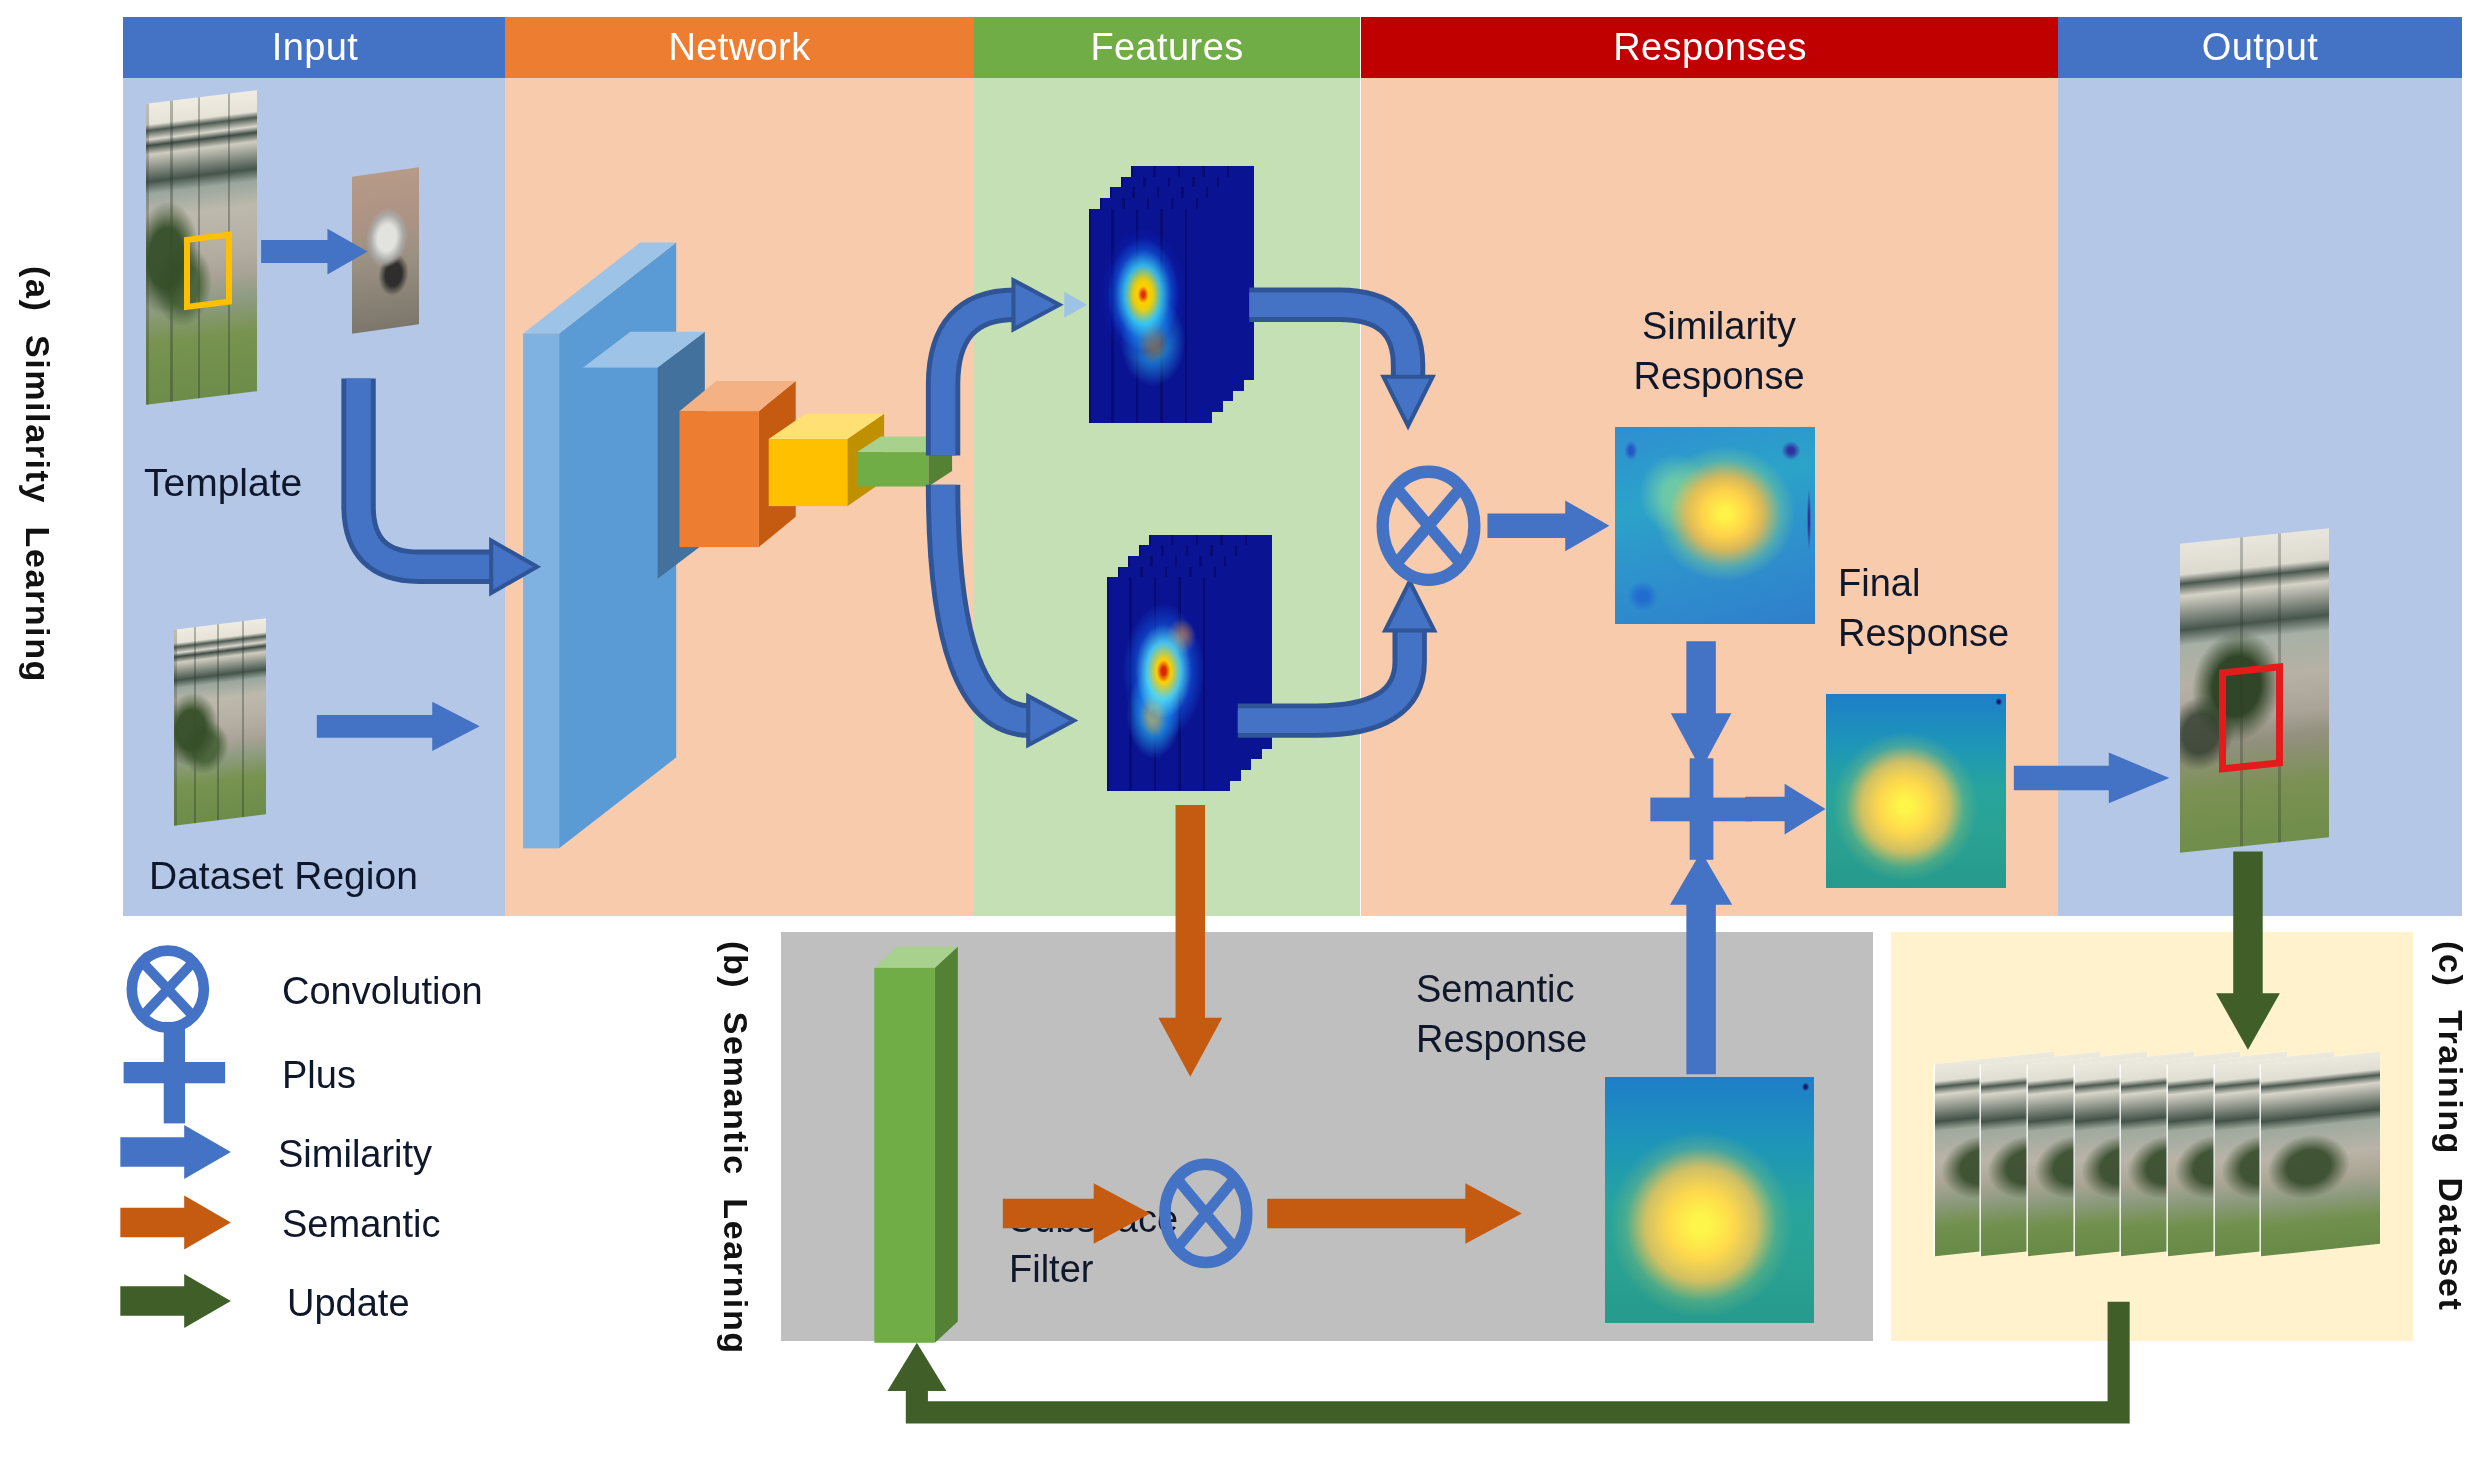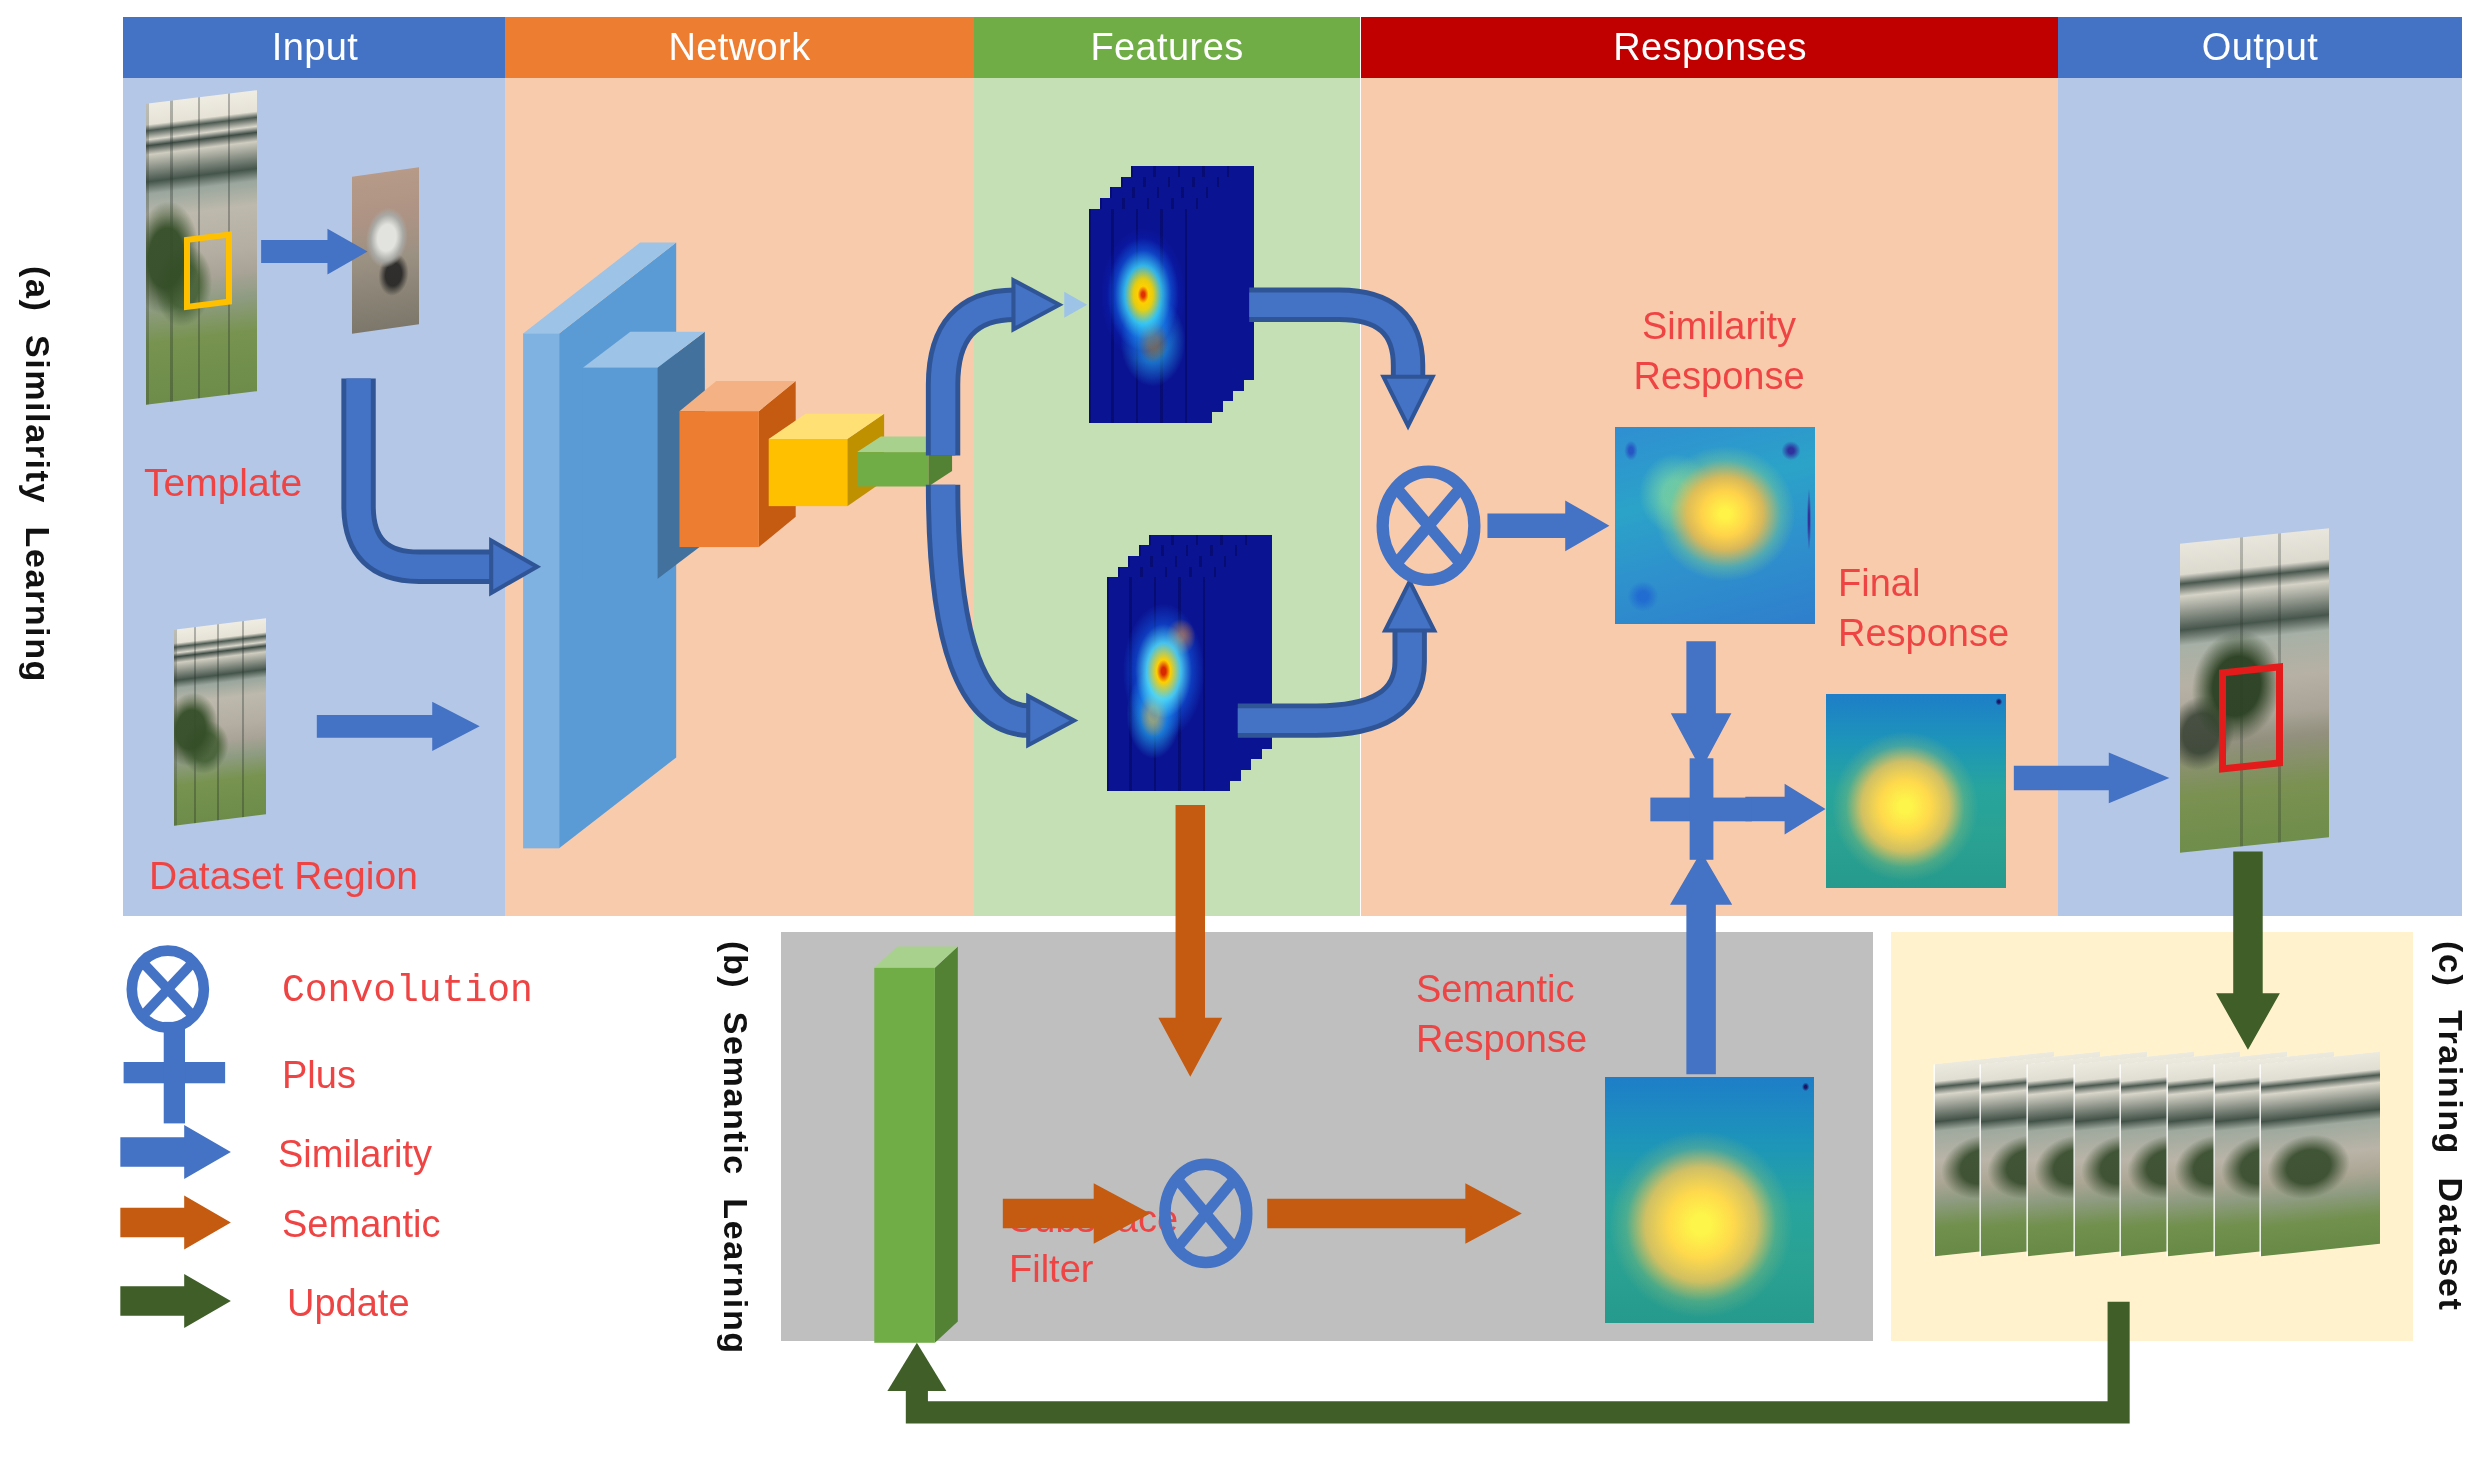--- a/index.html
+++ b/index.html
@@ -7,21 +7,21 @@
           font-family:"Liberation Sans",sans-serif;color:#111;}
   .abs{position:absolute;}
   
   .hdr{position:absolute;top:17px;height:61px;display:flex;align-items:center;justify-content:center;
        color:#fff;font-size:38px;letter-spacing:0.4px;}
   .panel{position:absolute;top:78px;height:838px;}
   
   .vlabel{position:absolute;writing-mode:vertical-rl;font-size:34px;letter-spacing:1.6px;
           word-spacing:11.5px;color:#111;display:flex;align-items:center;}
   
-  .lbl{position:absolute;font-size:38px;line-height:1.32;color:#ef4444;white-space:pre-line;}
+  .lbl{position:absolute;font-size:38px;line-height:1.32;color:#0f172a;white-space:pre-line;}
   .ctr{text-align:center;}
   
   .photo{position:absolute;overflow:hidden;}
   .ph-scene{background:
       radial-gradient(ellipse 42% 26% at 18% 52%, rgba(52,78,40,.95) 38%, rgba(52,78,40,0) 72%),
       radial-gradient(ellipse 34% 18% at 34% 62%, rgba(64,92,48,.85) 40%, rgba(64,92,48,0) 75%),
       linear-gradient(90deg, rgba(40,50,45,.25) 0 3%, transparent 3% 22%, rgba(30,40,35,.3) 22% 24%, transparent 24% 47%, rgba(30,40,35,.3) 47% 49%, transparent 49% 74%, rgba(30,40,35,.3) 74% 76%, transparent 76%),
       linear-gradient(180deg,#efece3 0%,#e6e2d6 7%,#4d5a52 9%,#d9d6cb 12%,#3f4d46 14%,#cfccc0 17%,#45554c 26%,#9aa69d 30%,#bdb9ac 38%,#b3aea1 52%,#a8a396 60%,#8f9c83 68%,#77934f 80%,#6d8c4a 100%);}
   .ph-crop{background:
       radial-gradient(ellipse 46% 28% at 52% 42%, #e2e2df 30%, #a9a9a5 52%, rgba(90,90,88,0) 68%),
@@ -145,21 +145,21 @@
     <div class="frame" style="left:1935px;top:1058px;"></div>
     <div class="frame" style="left:1981px;top:1058px;"></div>
     <div class="frame" style="left:2028px;top:1058px;"></div>
     <div class="frame" style="left:2075px;top:1058px;"></div>
     <div class="frame" style="left:2121px;top:1058px;"></div>
     <div class="frame" style="left:2168px;top:1058px;"></div>
     <div class="frame" style="left:2215px;top:1058px;"></div>
     <div class="frame" style="left:2261px;top:1058px;"></div>
   </div>
 
-  <div class="lbl" style="left:282px;top:966px;font-family:Liberation Mono, monospace;">Convolution</div>
+  <div class="lbl" style="left:282px;top:966px;">Convolution</div>
   <div class="lbl" style="left:282px;top:1050px;">Plus</div>
   <div class="lbl" style="left:278px;top:1129px;">Similarity</div>
   <div class="lbl" style="left:282px;top:1199px;">Semantic</div>
   <div class="lbl" style="left:287px;top:1278px;">Update</div>
 
   <svg width="2487" height="1483" viewBox="0 0 3038 1811">
 
     <g>
       <polygon points="683,407 826,296 826,925 683,1036" fill="#5B9BD5"></polygon>
       <polygon points="639,407 683,407 826,296 782,296" fill="#9DC3E6"></polygon>

